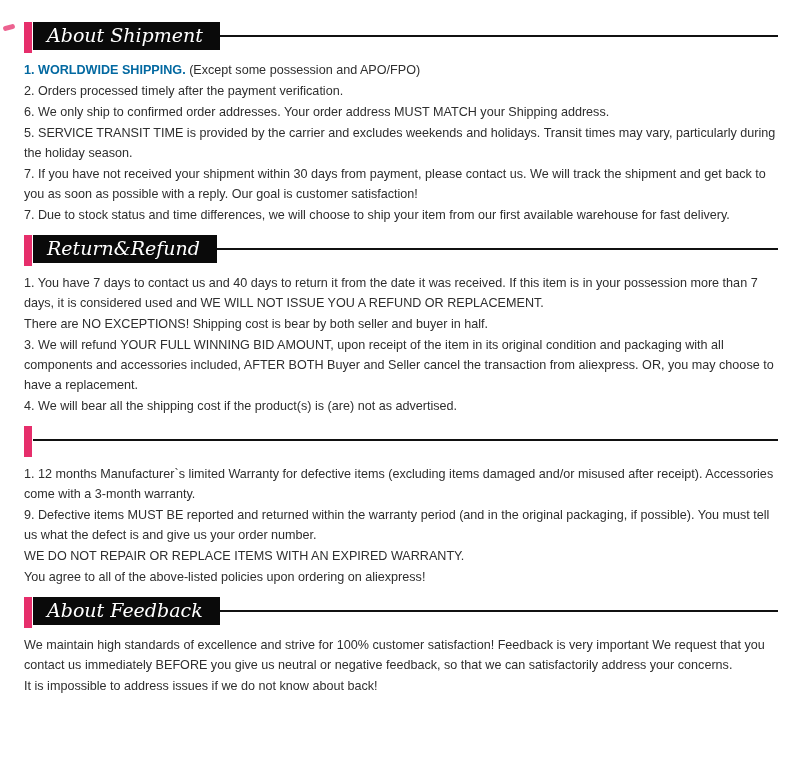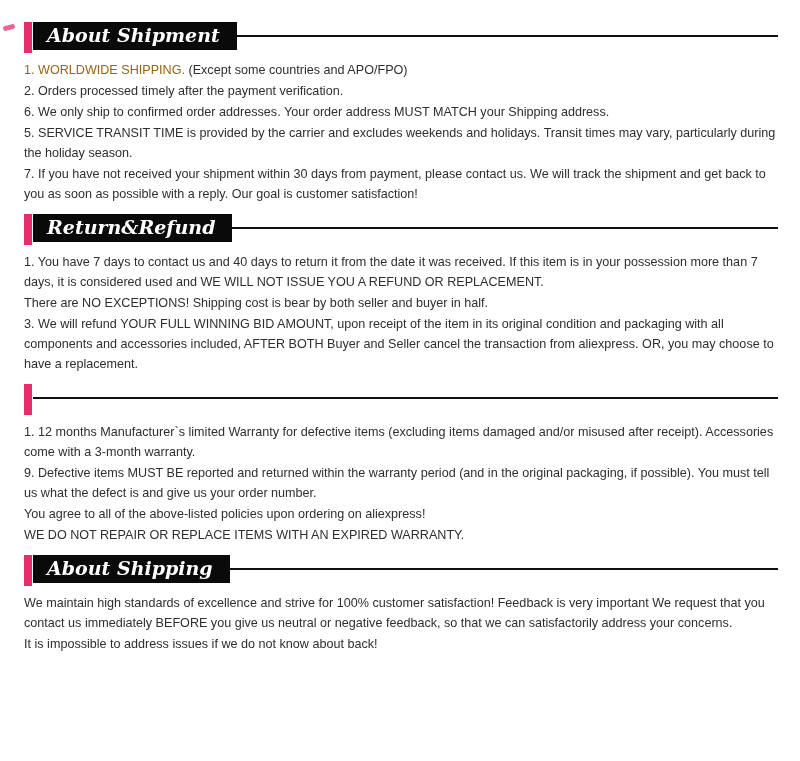--- a/index.html
+++ b/index.html
@@ -19,92 +19,94 @@
   .corner-mark{
     position:absolute;left:3px;top:3px;width:12px;height:5px;
     background:var(--accent);border-radius:3px;transform:rotate(-14deg);opacity:.75;
   }
   .hdr-row{display:flex;align-items:flex-start;margin:10px 0 7px;height:31px;}
   .policy-section:first-child .hdr-row{margin-top:22px;}
   .accent{flex:0 0 8px;width:8px;height:31px;background:var(--accent);margin-right:1px;}
   .hdr-box{
     margin:0;background:var(--hdr-bg);color:var(--hdr-fg);
     font-family:"DejaVu Serif","Liberation Serif",serif;
-    font-style:italic;font-weight:700;font-size:19px;line-height:23px;
+    font-style:italic;font-weight:400;font-size:19px;line-height:23px;
     height:28px;padding:2px 17px 3px 14px;white-space:nowrap;text-align:right;
   }
   .hdr-line{flex:1 1 auto;height:0;border-top:2px solid var(--rule);margin-top:13px;}
   .paras{font-size:12.6px;line-height:20px;}
   .para{margin:0 0 1px 0;}
-  .para .lead{color:#a16207;font-weight:normal;}
+  .para .lead{color:#0369a1;font-weight:bold;}
 </style>
 </head>
 <body>
 
 <div class="page">
   <span class="corner-mark"></span>
   <main id="sections">
   <section class="policy-section">
     <div class="hdr-row">
       <span class="accent"></span>
       <h2 class="hdr-box">About Shipment</h2>
       <span class="hdr-line"></span>
     </div>
     <div class="paras">
-  <p class="para"><b class="lead">1. WORLDWIDE SHIPPING.</b><span> (Except some countries and APO/FPO)</span></p>
+  <p class="para"><b class="lead">1. WORLDWIDE SHIPPING.</b><span> (Except some possession and APO/FPO)</span></p>
 
   <p class="para"><span>2. Orders processed timely after the payment verification.</span></p>
 
   <p class="para"><span>6. We only ship to confirmed order addresses. Your order address MUST MATCH your Shipping address.</span></p>
 
 
   <p class="para"><span>5. SERVICE TRANSIT TIME is provided by the carrier and excludes weekends and holidays. Transit times may vary, particularly during the holiday season.</span></p>
 
   <p class="para"><span>7. If you have not received your shipment within 30 days from payment, please contact us. We will track the shipment and get back to you as soon as possible with a reply. Our goal is customer satisfaction!</span></p>
 
+  <p class="para"><span>7. Due to stock status and time differences, we will choose to ship your item from our first available warehouse for fast delivery.</span></p>
 </div>
   </section>
 
   <section class="policy-section">
     <div class="hdr-row">
       <span class="accent"></span>
       <h2 class="hdr-box">Return&amp;Refund</h2>
       <span class="hdr-line"></span>
     </div>
     <div class="paras">
   <p class="para"><span>1. You have 7 days to contact us and 40 days to return it from the date it was received. If this item is in your possession more than 7 days, it is considered used and WE WILL NOT ISSUE YOU A REFUND OR REPLACEMENT.</span></p>
 
   <p class="para"><span>There are NO EXCEPTIONS! Shipping cost is bear by both seller and buyer in half.</span></p>
 
 
   <p class="para"><span>3. We will refund YOUR FULL WINNING BID AMOUNT, upon receipt of the item in its original condition and packaging with all components and accessories included, AFTER BOTH Buyer and Seller cancel the transaction from aliexpress. OR, you may choose to have a replacement.</span></p>
 
+  <p class="para"><span>4. We will bear all the shipping cost if the product(s) is (are) not as advertised.</span></p>
 </div>
   </section>
 
   <section class="policy-section">
     <div class="hdr-row">
       <span class="accent"></span>
       <span class="hdr-line"></span>
     </div>
     <div class="paras">
   <p class="para"><span>1. 12 months Manufacturer`s limited Warranty for defective items (excluding items damaged and/or misused after receipt). Accessories come with a 3-month warranty.</span></p>
 
   <p class="para"><span>9. Defective items MUST BE reported and returned within the warranty period (and in the original packaging, if possible). You must tell us what the defect is and give us your order number.</span></p>
 
+  <p class="para"><span>WE DO NOT REPAIR OR REPLACE ITEMS WITH AN EXPIRED WARRANTY.</span></p>
+
   <p class="para"><span>You agree to all of the above-listed policies upon ordering on aliexpress!</span></p>
-
-  <p class="para"><span>WE DO NOT REPAIR OR REPLACE ITEMS WITH AN EXPIRED WARRANTY.</span></p>
 </div>
   </section>
 
   <section class="policy-section">
     <div class="hdr-row">
       <span class="accent"></span>
-      <h2 class="hdr-box">About Shipping</h2>
+      <h2 class="hdr-box">About Feedback</h2>
       <span class="hdr-line"></span>
     </div>
     <div class="paras">
   <p class="para"><span>We maintain high standards of excellence and strive for 100% customer satisfaction! Feedback is very important We request that you contact us immediately BEFORE you give us neutral or negative feedback, so that we can satisfactorily address your concerns.</span></p>
 
   <p class="para"><span>It is impossible to address issues if we do not know about back!</span></p>
 </div>
   </section>
 </main>
 </div>

